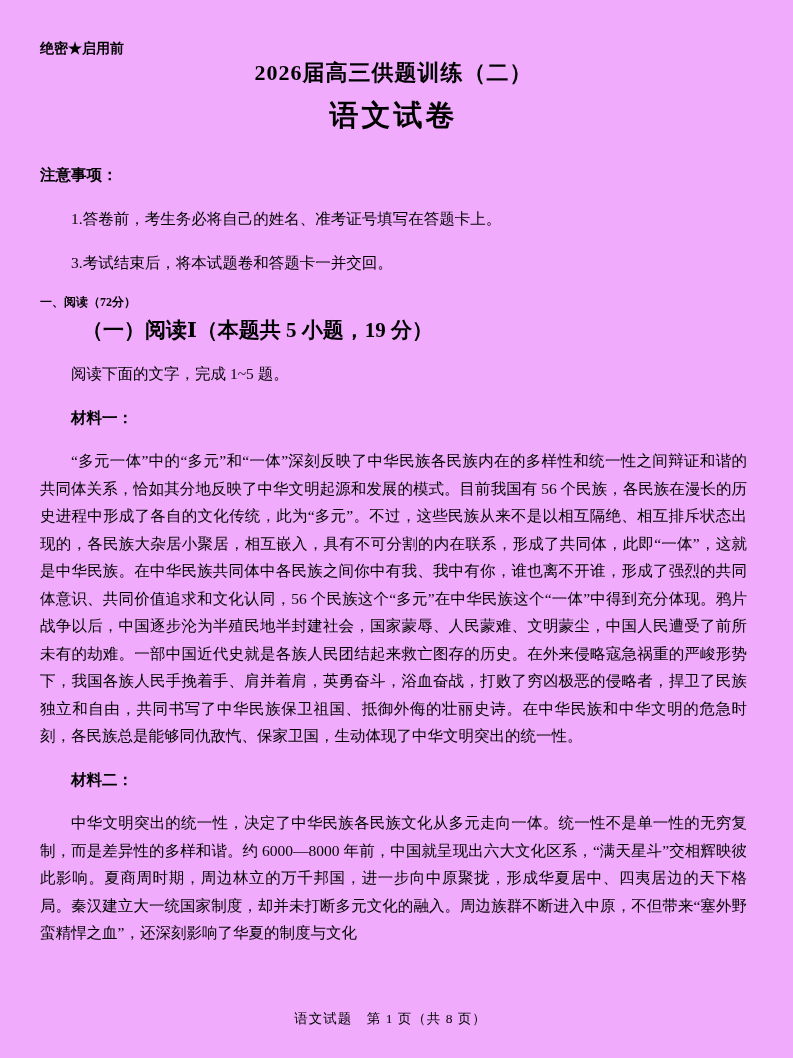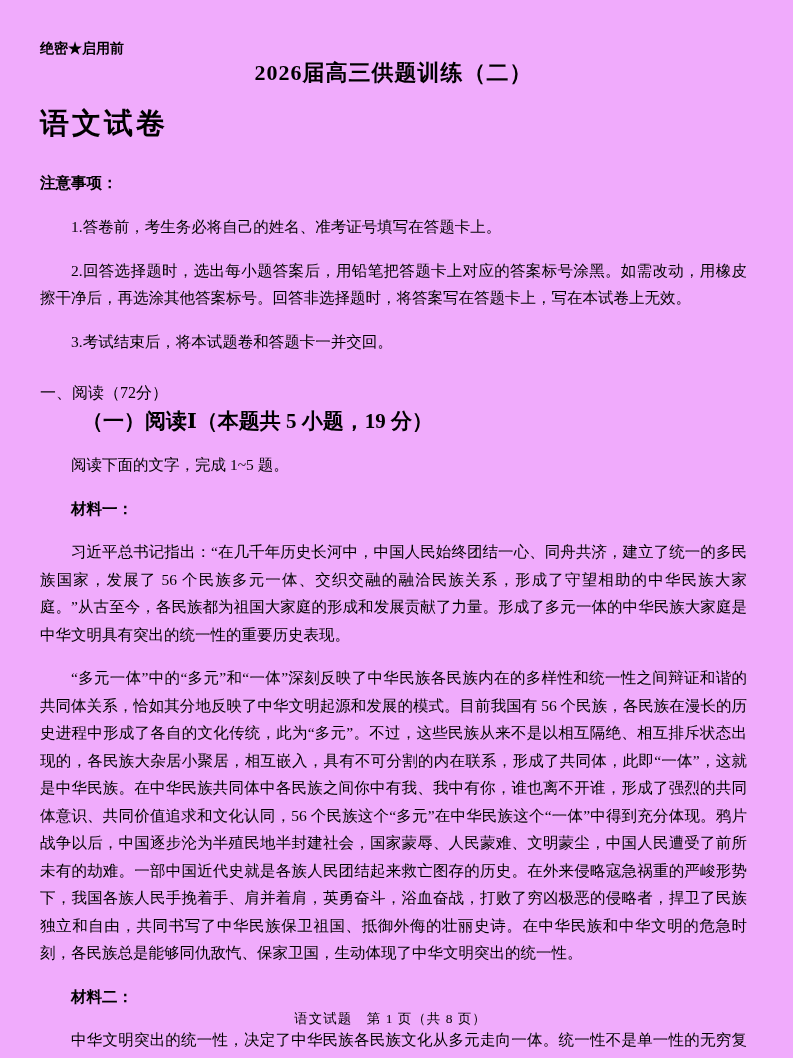--- a/index.html
+++ b/index.html
@@ -23,43 +23,44 @@
     font-size: 14px;
     line-height: 18px;
   }
   .title {
     text-align: center;
     font-size: 22px;
     font-weight: bold;
     letter-spacing: 1px;
   }
   .subtitle {
+    text-align: center;
     font-size: 29px;
     font-weight: bold;
-    margin-top: 16px;
+    margin-top: 8px;
     letter-spacing: 3px;
   }
   .notice-heading {
     font-weight: bold;
     font-size: 15.5px;
     line-height: 28px;
     margin-top: 25px;
   }
   .para {
     font-size: 15.5px;
     line-height: 27.5px;
     text-align: justify;
     text-indent: 2em;
     margin-top: 16px;
   }
   .bold { font-weight: bold; }
   .section-heading {
-    margin-top: 24px;
-    font-weight: normal;
-    font-size: 16px;
+    margin-top: 12px;
+    font-weight: bold;
+    font-size: 12px;
     line-height: 28px;
   }
   .part-heading {
     font-weight: bold;
     font-size: 21px;
     line-height: 28px;
     text-indent: 2em;
   }
   .attribution {
     font-size: 15.5px;
@@ -84,33 +85,31 @@
 
   <div class="classification">绝密★启用前</div>
 
   <div class="title">2026届高三供题训练（二）</div>
 
   <div class="subtitle">语文试卷</div>
 
   <div class="notice">
     <div class="notice-heading">注意事项：</div>
     <p class="para">1.答卷前，考生务必将自己的姓名、准考证号填写在答题卡上。</p>
-    <p class="para">2.回答选择题时，选出每小题答案后，用铅笔把答题卡上对应的答案标号涂黑。如需改动，用橡皮擦干净后，再选涂其他答案标号。回答非选择题时，将答案写在答题卡上，写在本试卷上无效。</p>
     <p class="para">3.考试结束后，将本试题卷和答题卡一并交回。</p>
   </div>
 
   <div class="section-heading">一、阅读（72分）</div>
 
   <div class="part-heading">（一）阅读Ⅰ（本题共 5 小题，19 分）</div>
 
   <p class="para">阅读下面的文字，完成 1~5 题。</p>
 
   <p class="para bold">材料一：</p>
 
-  <p class="para">习近平总书记指出：“在几千年历史长河中，中国人民始终团结一心、同舟共济，建立了统一的多民族国家，发展了 56 个民族多元一体、交织交融的融洽民族关系，形成了守望相助的中华民族大家庭。”从古至今，各民族都为祖国大家庭的形成和发展贡献了力量。形成了多元一体的中华民族大家庭是中华文明具有突出的统一性的重要历史表现。</p>
 
   <p class="para">“多元一体”中的“多元”和“一体”深刻反映了中华民族各民族内在的多样性和统一性之间辩证和谐的共同体关系，恰如其分地反映了中华文明起源和发展的模式。目前我国有 56 个民族，各民族在漫长的历史进程中形成了各自的文化传统，此为“多元”。不过，这些民族从来不是以相互隔绝、相互排斥状态出现的，各民族大杂居小聚居，相互嵌入，具有不可分割的内在联系，形成了共同体，此即“一体”，这就是中华民族。在中华民族共同体中各民族之间你中有我、我中有你，谁也离不开谁，形成了强烈的共同体意识、共同价值追求和文化认同，56 个民族这个“多元”在中华民族这个“一体”中得到充分体现。鸦片战争以后，中国逐步沦为半殖民地半封建社会，国家蒙辱、人民蒙难、文明蒙尘，中国人民遭受了前所未有的劫难。一部中国近代史就是各族人民团结起来救亡图存的历史。在外来侵略寇急祸重的严峻形势下，我国各族人民手挽着手、肩并着肩，英勇奋斗，浴血奋战，打败了穷凶极恶的侵略者，捍卫了民族独立和自由，共同书写了中华民族保卫祖国、抵御外侮的壮丽史诗。在中华民族和中华文明的危急时刻，各民族总是能够同仇敌忾、保家卫国，生动体现了中华文明突出的统一性。</p>
 
 
   <p class="para bold">材料二：</p>
 
   <p class="para">中华文明突出的统一性，决定了中华民族各民族文化从多元走向一体。统一性不是单一性的无穷复制，而是差异性的多样和谐。约 6000—8000 年前，中国就呈现出六大文化区系，“满天星斗”交相辉映彼此影响。夏商周时期，周边林立的万千邦国，进一步向中原聚拢，形成华夏居中、四夷居边的天下格局。秦汉建立大一统国家制度，却并未打断多元文化的融入。周边族群不断进入中原，不但带来“塞外野蛮精悍之血”，还深刻影响了华夏的制度与文化</p>
 
   <div class="footer">语文试题　第 1 页（共 8 页）</div>
 

